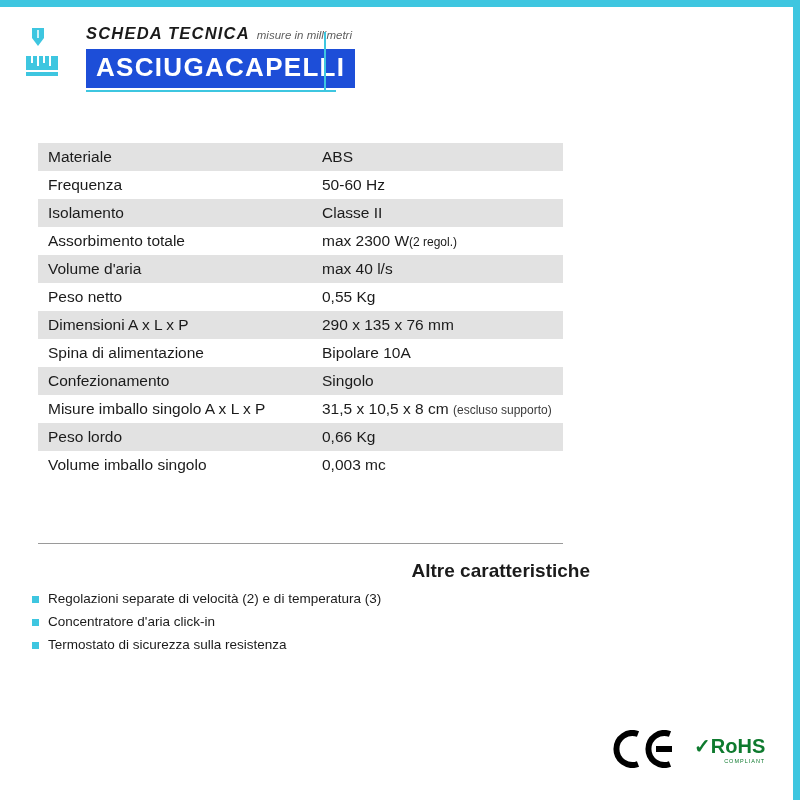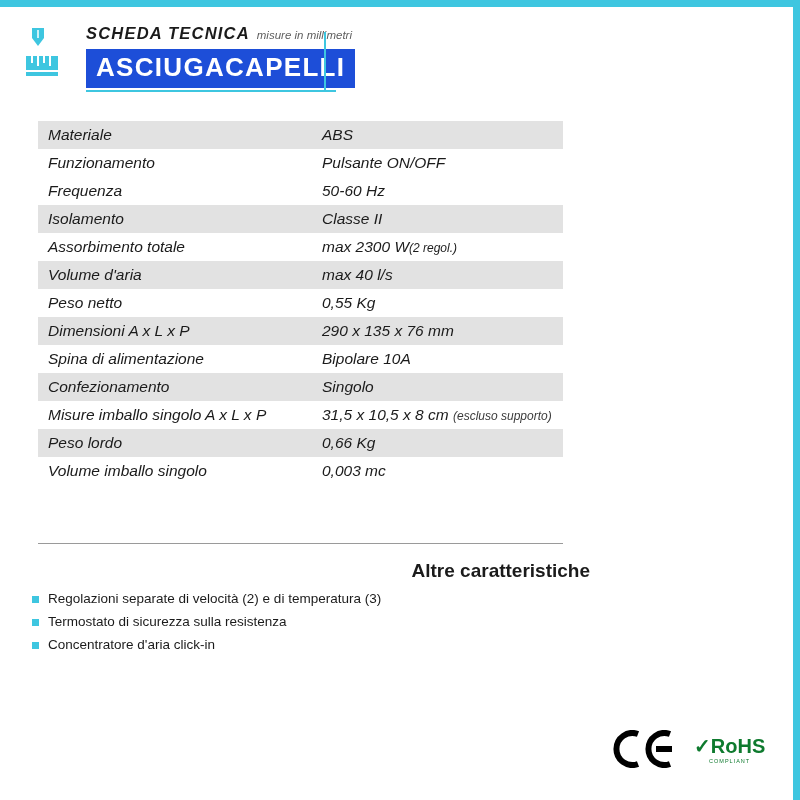--- a/index.html
+++ b/index.html
@@ -99,26 +99,25 @@
     top: 14px;
     width: 2px;
     height: 58px;
     background: #3ec6e0;
   }
 
   
   .spec-table {
     position: absolute;
     left: 38px;
-    top: 121px;
+    top: 143px;
     width: 525px;
     border-collapse: collapse;
     font-size: 15.5px;
     color: #1b1b1b;
-    font-style: italic;
   }
   .spec-table tr.odd td {
     background: #e2e2e2;
   }
   .spec-table tr.even td {
     background: #ffffff;
   }
   .spec-table td {
     padding: 5px 0 5px 0;
     vertical-align: baseline;
@@ -185,21 +184,21 @@
     position: absolute;
     left: 612px;
     top: 730px;
     width: 62px;
     height: 38px;
   }
   .rohs-mark {
     position: absolute;
     left: 694px;
     top: 736px;
-    text-align: center;
+    text-align: right;
   }
   .rohs-text {
     font-size: 20px;
     font-weight: bold;
     color: #0e7a2e;
     letter-spacing: 0px;
     line-height: 1;
   }
   .rohs-sub {
     font-size: 5.5px;
@@ -240,24 +239,20 @@
     <div class="header-rule2"></div>
   </div>
 
   <table class="spec-table">
     <tbody>
       <tr class="odd">
         <td class="label">Materiale</td>
         <td class="value">ABS</td>
       </tr>
       <tr class="even">
-        <td class="label">Funzionamento</td>
-        <td class="value">Pulsante ON/OFF</td>
-      </tr>
-      <tr class="even">
         <td class="label">Frequenza</td>
         <td class="value">50-60 Hz</td>
       </tr>
       <tr class="odd">
         <td class="label">Isolamento</td>
         <td class="value">Classe II</td>
       </tr>
       <tr class="even">
         <td class="label">Assorbimento totale</td>
         <td class="value"><span>max 2300 W</span><span class="note-small">(2 regol.)</span></td>
@@ -299,25 +294,25 @@
   <div class="table-underline"></div>
 
   <div class="features">
     <h2>Altre caratteristiche</h2>
     <div class="feature-item">
       <span class="bullet"></span>
       <span>Regolazioni separate di velocità (2) e di temperatura (3)</span>
     </div>
     <div class="feature-item">
       <span class="bullet"></span>
-      <span>Termostato di sicurezza sulla resistenza</span>
+      <span>Concentratore d'aria click-in</span>
     </div>
     <div class="feature-item">
       <span class="bullet"></span>
-      <span>Concentratore d'aria click-in</span>
+      <span>Termostato di sicurezza sulla resistenza</span>
     </div>
   </div>
 
   <div class="ce-mark">
     <svg width="62" height="38" viewBox="0 0 62 38">
       <path d="M26 4 A16 16 0 1 0 26 34" stroke="#000000" stroke-width="6" fill="none"></path>
       <path d="M58 4 A16 16 0 1 0 58 34" stroke="#000000" stroke-width="6" fill="none"></path>
       <rect x="44" y="16" width="16" height="6" fill="#000000"></rect>
     </svg>
   </div>

